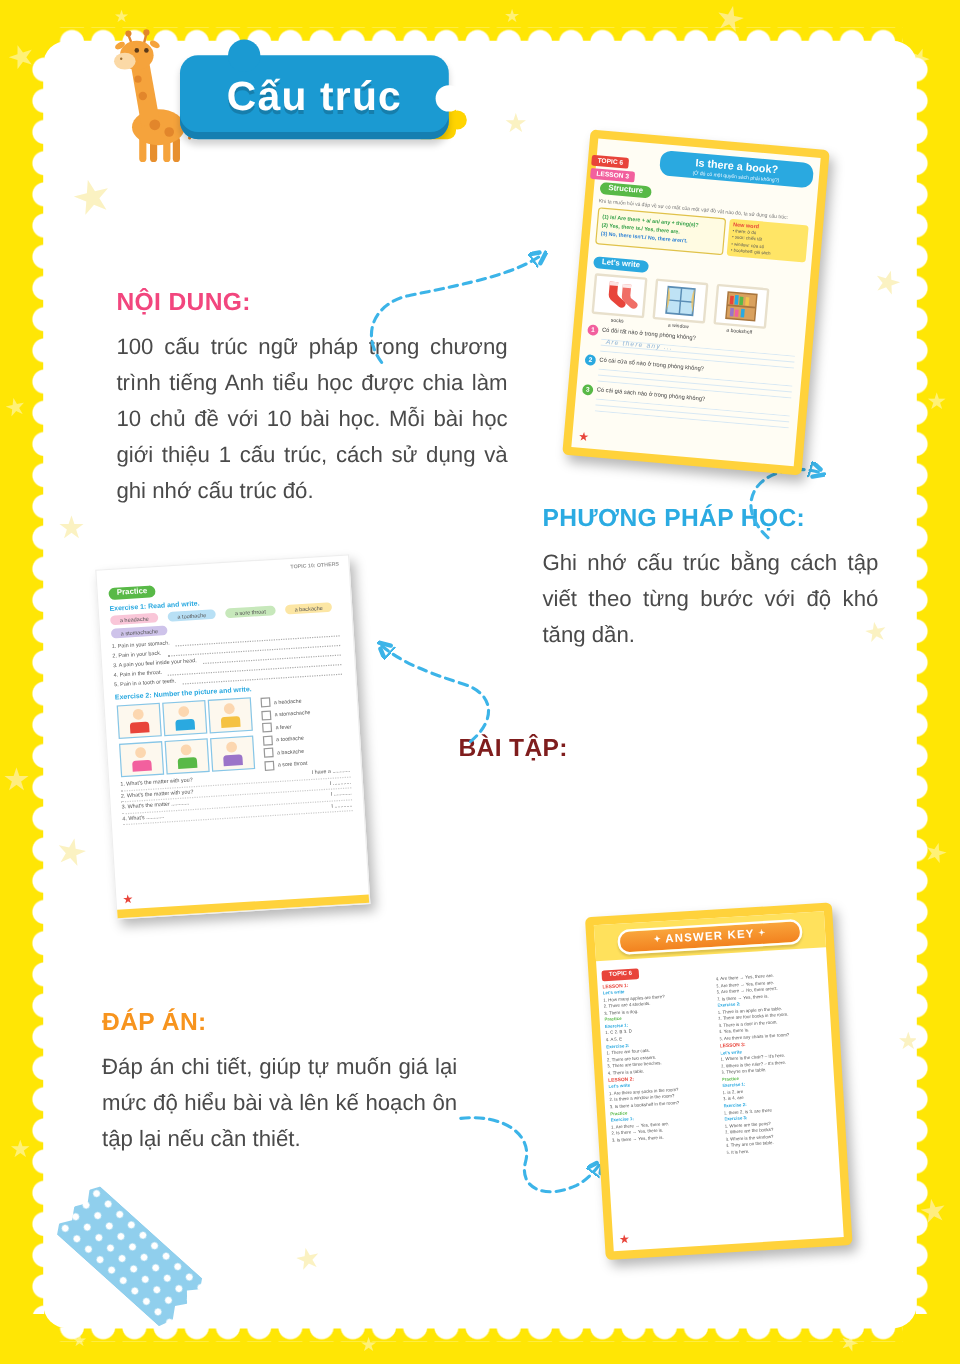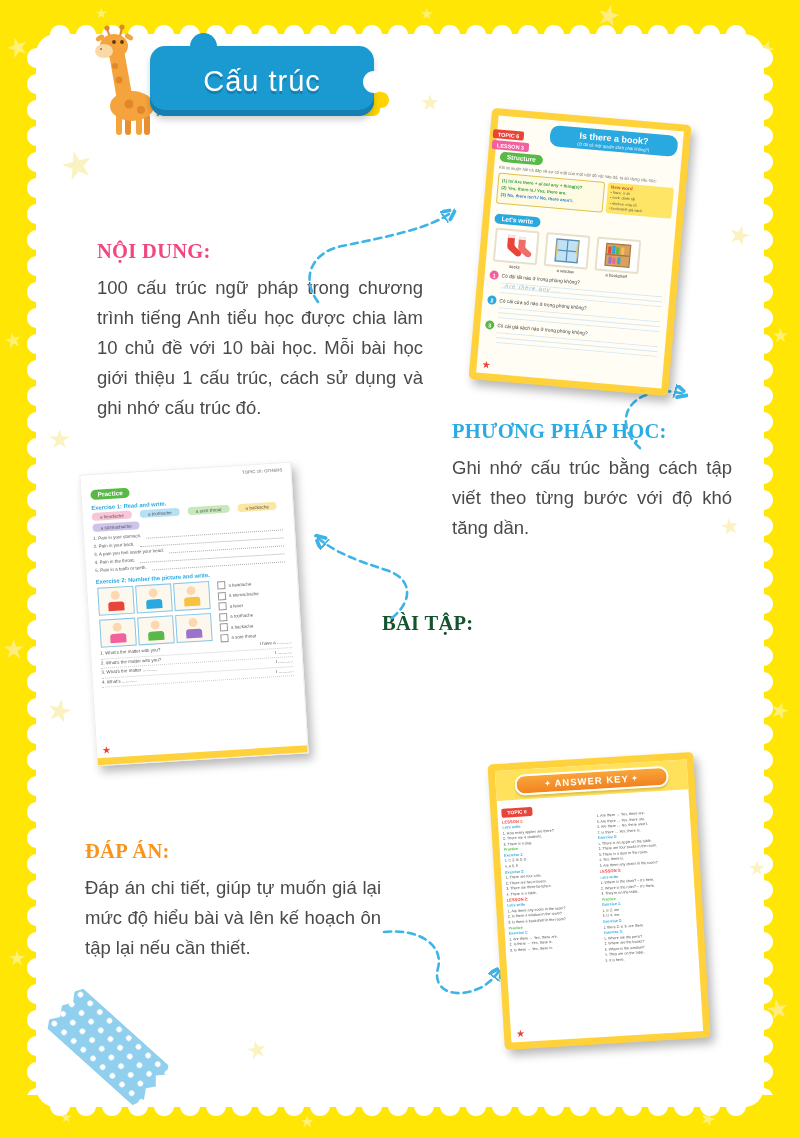--- a/index.html
+++ b/index.html
@@ -36,31 +36,31 @@
   .banner-back{position:absolute;left:344px;top:84px;width:36px;height:32px;background:#ffd400;border-radius:7px;z-index:3;}
   .banner-back::after{content:"";position:absolute;right:-9px;top:8px;width:16px;height:16px;border-radius:50%;background:#ffd400;}
   .banner{
     position:absolute;left:150px;top:46px;width:224px;height:70px;z-index:4;
     background:#1b9ad2;border-radius:15px;
     box-shadow:inset 0 -6px 0 #157fb1, 0 4px 6px rgba(0,0,0,.18);
     display:flex;align-items:center;justify-content:center;
   }
   .banner::before{content:"";position:absolute;left:40px;top:-13px;width:27px;height:27px;border-radius:50%;background:#1b9ad2;}
   .banner::after{content:"";position:absolute;right:-11px;top:25px;width:22px;height:22px;border-radius:50%;background:#ffffff;}
-  .banner .ttl{font-size:29px;font-weight:normal;color:#fff;letter-spacing:1px;text-shadow:0 3px 0 rgba(0,0,0,.18);}
+  .banner .ttl{font-size:34px;font-weight:bold;color:#fff;letter-spacing:1px;text-shadow:0 3px 0 rgba(0,0,0,.18);}
   
   .sec{position:absolute;z-index:4;}
-  .sec h2{margin:0 0 10px 0;font-size:20.5px;letter-spacing:.3px;font-family:Liberation Serif, serif;}
+  .sec h2{margin:0 0 10px 0;font-size:20.5px;letter-spacing:.3px;}
   .sec p{margin:0;font-size:18.5px;line-height:1.62;color:#4a4a4a;text-align:justify;}
   .sec-noidung{left:97px;top:240px;width:326px;}
   .sec-noidung h2{color:#f2467e;}
   .sec-phuongphap{left:452px;top:420px;width:280px;}
   .sec-phuongphap h2{color:#2babe2;}
   .sec-baitap{left:382px;top:612px;width:344px;}
-  .sec-baitap h2{color:#14532d;}
+  .sec-baitap h2{color:#7f1d1d;}
   .sec-dapan{left:85px;top:840px;width:296px;}
   .sec-dapan h2{color:#f7941e;}
   
   .arrows{position:absolute;left:0;top:0;z-index:5;pointer-events:none;}
   .arrows path{fill:none;stroke:#3cb4e8;stroke-width:2.6;stroke-dasharray:7 5;stroke-linecap:round;marker-end:url(#ah);}
   
   .book{position:absolute;z-index:6;box-shadow:4px 6px 10px rgba(0,0,0,.28);background:#fff;}
   .bstar{position:absolute;left:5px;bottom:3px;color:#e8443a;font-size:10px;}
   .pill{display:inline-block;color:#fff;font-weight:bold;border-radius:7px;padding:1.5px 7px;}
   .pill-green{background:#58b947;font-size:6.5px;}

